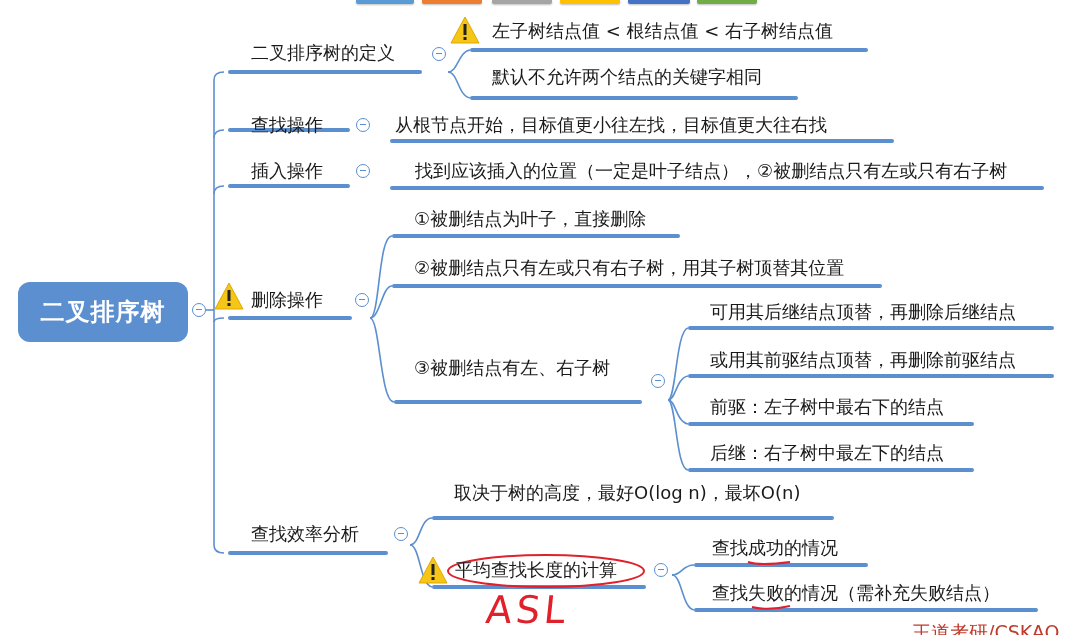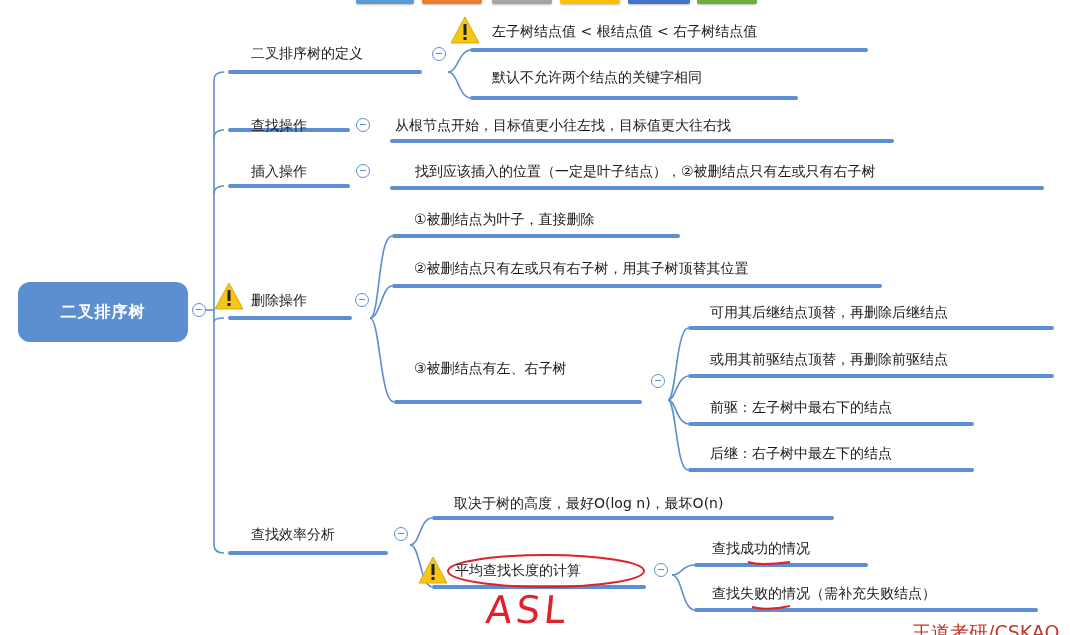--- a/index.html
+++ b/index.html
@@ -4,25 +4,25 @@
 <style>
   html, body { margin:0; padding:0; }
   body {
     width:1070px; height:635px; position:relative; overflow:hidden;
     background:#ffffff;
     font-family:"DejaVu Sans","Liberation Sans",sans-serif;
     color:#1a1a1a;
   }
   .swatch { position:absolute; top:0; height:4px; border-radius:0 0 2px 2px; box-shadow:0 1px 2px rgba(0,0,0,0.25); }
   svg.lines { position:absolute; left:0; top:0; }
-  .label { position:absolute; font-size:14px; white-space:nowrap; line-height:20px; }
+  .label { position:absolute; font-size:18px; white-space:nowrap; line-height:20px; }
   .root {
     position:absolute; left:18px; top:282px; width:170px; height:60px;
     background:#5b8fd0; border-radius:12px;
-    color:#fff; font-size:16px; font-weight:bold;
+    color:#fff; font-size:24px; font-weight:bold;
     display:flex; align-items:center; justify-content:center; letter-spacing:1px;
   }
   .collapse {
     position:absolute; width:14px; height:14px; border:1.5px solid #5b8fd0; border-radius:50%;
     background:#fff; box-sizing:border-box;
   }
   .collapse::after { content:""; position:absolute; left:3px; right:3px; top:5px; height:1.4px; background:#5b8fd0; }
   .warn { position:absolute; width:30px; height:28px; }
   .watermark { position:absolute; left:912px; top:620px; font-size:19px; color:#c0392b; white-space:nowrap; }
   .asl { position:absolute; left:486px; top:588px; font-size:38px; color:#e0202a; font-family:"DejaVu Sans",sans-serif; letter-spacing:4px; transform:skewX(-6deg); }
@@ -130,21 +130,21 @@
 <div class="label" style="left:414px;top:258px;">②被删结点只有左或只有右子树，用其子树顶替其位置</div>
 <div class="label" style="left:414px;top:358px;text-align:right;">③被删结点有左、右子树</div>
 <div class="collapse" style="left:651px;top:374px;"></div>
 <div class="label" style="left:710px;top:302px;">可用其后继结点顶替，再删除后继结点</div>
 <div class="label" style="left:710px;top:350px;font-family:Liberation Serif, serif;">或用其前驱结点顶替，再删除前驱结点</div>
 <div class="label" style="left:710px;top:397px;">前驱：左子树中最右下的结点</div>
 <div class="label" style="left:710px;top:443px;">后继：右子树中最左下的结点</div>
 
 <div class="label" style="left:251px;top:524px;">查找效率分析</div>
 <div class="collapse" style="left:394px;top:527px;"></div>
-<div class="label" style="left:454px;top:493px;text-align:center;">取决于树的高度，最好O(log n)，最坏O(n)</div>
+<div class="label" style="left:454px;top:483px;text-align:center;">取决于树的高度，最好O(log n)，最坏O(n)</div>
 <svg class="warn" style="left:418px;top:556px;" viewBox="0 0 30 28">
   <path d="M15 1 L29 27 H1 Z" fill="#f5c518" stroke="#e0a800" stroke-width="1"></path>
   <rect x="13.5" y="8" width="3" height="11" fill="#222"></rect>
   <rect x="13.5" y="21" width="3" height="3" fill="#222"></rect>
 </svg>
 <div class="label" style="left:455px;top:560px;text-align:right;">平均查找长度的计算</div>
 <div class="collapse" style="left:654px;top:563px;"></div>
 <div class="label" style="left:712px;top:538px;">查找成功的情况</div>
 <div class="label" style="left:712px;top:583px;">查找失败的情况（需补充失败结点）</div>
 

